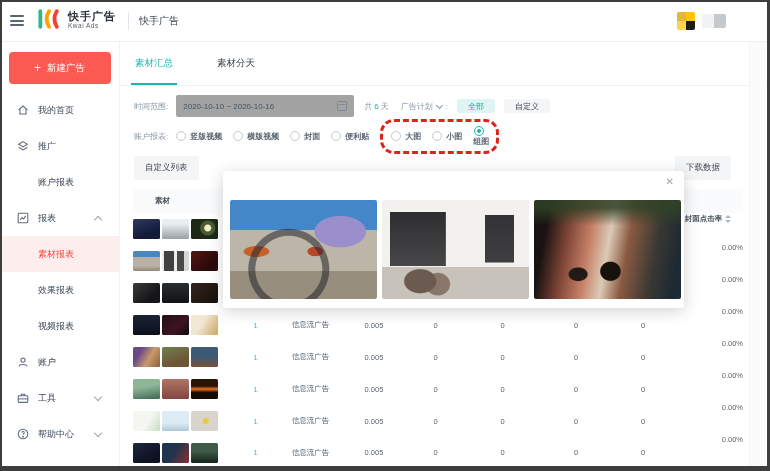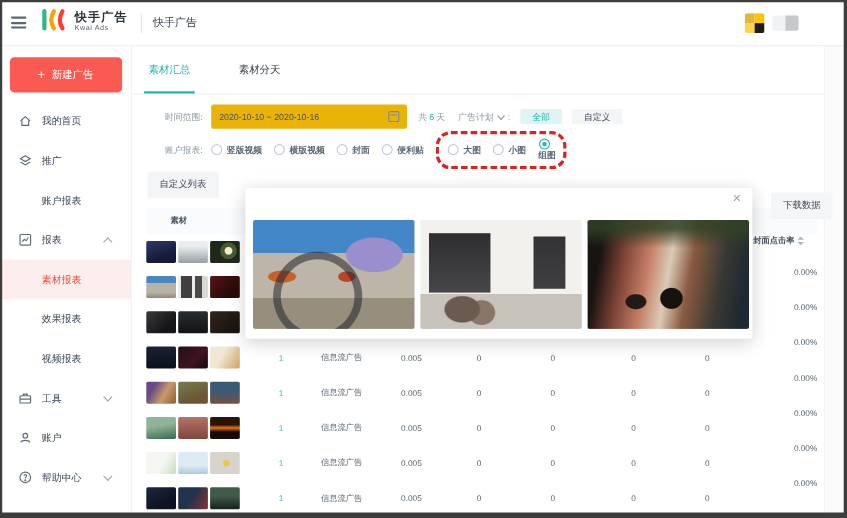--- a/index.html
+++ b/index.html
@@ -55,24 +55,24 @@
   .right-gutter { position:absolute; top:0; right:4px; width:17px; bottom:0;
     background:#fbfbfc; border-left:1px solid #f3f4f6; }
   .tabs { height:44px; border-bottom:1px solid #eef0f3; display:flex; align-items:center;
     padding-left:14px; gap:44px; }
   .tab { font-size:9.5px; color:#333c45; cursor:pointer; position:relative; height:100%;
     display:flex; align-items:center; }
   .tab.active { color:#1ab5ab; }
   .tab.active::after { content:""; position:absolute; left:-4px; right:-4px; bottom:0;
     height:2px; background:#1ab5ab; }
   
-  .filter-row { display:flex; align-items:center; padding-left:29px; font-size:8px; color:#8a97a4; }
+  .filter-row { display:flex; align-items:center; padding-left:13px; font-size:8px; color:#8a97a4; }
   .filter-row.first { margin-top:8px; height:24px; }
   .filter-row.second { margin-top:6px; height:24px; }
-  .date-input { margin-left:8px; width:178px; height:22px; background:#eab308; border-radius:2px;
+  .date-input { margin-left:8px; width:178px; height:22px; background:#a3a3a3; border-radius:2px;
     display:flex; align-items:center; padding:0 7px; color:#43525f; cursor:pointer; }
   .date-input .date-text { flex:1; font-size:8px; }
   .cal-icon { width:10px; height:10px; border:1.2px solid #7c8894; border-radius:1.5px; position:relative; }
   .cal-icon::before { content:""; position:absolute; left:1px; right:1px; top:2px; height:1.2px; background:#7c8894; }
   .days { margin-left:10px; white-space:nowrap; }
   .days b { color:#1ab5ab; font-weight:normal; margin:0 2px; }
   .plan { margin-left:12px; display:flex; align-items:center; gap:4px; cursor:pointer; }
   .plan .chev-inline { width:5px; height:5px; border-right:1.2px solid #8a97a4;
     border-bottom:1.2px solid #8a97a4; transform:rotate(45deg); margin-top:-2px; }
   .chip { height:14px; display:inline-flex; align-items:center; padding:0 11px; border-radius:2px;
@@ -86,21 +86,21 @@
   .radio-opt.checked .radio-circle { border-color:#1ab5ab; }
   .radio-opt.checked .radio-circle::after { content:""; position:absolute; inset:2px;
     border-radius:50%; background:#1ab5ab; }
   .annotation-box { display:inline-flex; align-items:center; border:3px dashed #dc241f;
     border-radius:14px; padding:4px 2px 4px 8px; margin:-7px 0; }
   .annotation-box .radio-opt:last-child { margin-right:5px;flex-direction:column; }
   
   .toolbar { margin-top:8px; padding-left:13px; position:relative; height:24px; }
   .gray-btn { height:24px; padding:0 11px; background:#f4f5f7; border:none; border-radius:2px;
     color:#3c4653; font-size:8.5px; cursor:pointer; font-family:inherit; }
-  .download-btn { position:absolute; right:13px; top:0;margin-top:19px; }
+  .download-btn { position:absolute; right:39px; top:0; }
   
   .table { margin:9px 0 0 12px; width:610px; font-size:7.5px; color:#57646f; }
   .t-head { display:flex; align-items:center; height:24px; background:#fafbfc;
     color:#44515d; font-weight:bold; }
   .t-row { display:flex; align-items:center; height:32px; }
   .t-row:last-child { border-bottom:1px solid #ededed; }
   .c1{width:100px; padding-left:0; display:flex; align-items:center;}
   .c2{width:45px; text-align:center;} .c3{width:65px; text-align:center;}
   .c4{width:62px; text-align:center;} .c5{width:61px; text-align:center;}
   .c6{width:73px; text-align:center;} .c7{width:74px; text-align:center;}
@@ -199,36 +199,36 @@
       </div>
       <div class="side-item child">
         <span class="side-label">效果报表</span>
       </div>
       <div class="side-item child">
         <span class="side-label">视频报表</span>
       </div>
       <div class="side-item">
         <span class="side-icon">
           <svg viewBox="0 0 16 16" fill="none" stroke="#5f6b7a" stroke-width="1.2">
+            <circle cx="8" cy="5.8" r="2.4"></circle>
+            <path d="M3.5 13 C3.5 10 12.5 10 12.5 13"></path>
+          </svg>
+        </span>
+        <span class="side-label">账户</span>
+      </div>
+      <div class="side-item">
+        <span class="side-icon">
+          <svg viewBox="0 0 16 16" fill="none" stroke="#5f6b7a" stroke-width="1.2">
             <rect x="2.5" y="5.5" width="11" height="7.5" rx="1"></rect>
             <path d="M6 5.5 V3.8 H10 V5.5"></path>
             <path d="M2.5 9 H13.5"></path>
           </svg>
         </span>
         <span class="side-label">工具</span>
         <span class="chev down"></span>
-      </div>
-      <div class="side-item">
-        <span class="side-icon">
-          <svg viewBox="0 0 16 16" fill="none" stroke="#5f6b7a" stroke-width="1.2">
-            <circle cx="8" cy="5.8" r="2.4"></circle>
-            <path d="M3.5 13 C3.5 10 12.5 10 12.5 13"></path>
-          </svg>
-        </span>
-        <span class="side-label">账户</span>
       </div>
       <div class="side-item">
         <span class="side-icon">
           <svg viewBox="0 0 16 16" fill="none" stroke="#5f6b7a" stroke-width="1.2">
             <circle cx="8" cy="8" r="5.5"></circle>
             <path d="M6.6 6.4 C6.6 4.6 9.4 4.6 9.4 6.3 C9.4 7.5 8 7.5 8 8.8"></path>
             <circle cx="8" cy="11" r="0.5" fill="#5f6b7a"></circle>
           </svg>
         </span>
         <span class="side-label">帮助中心</span>

